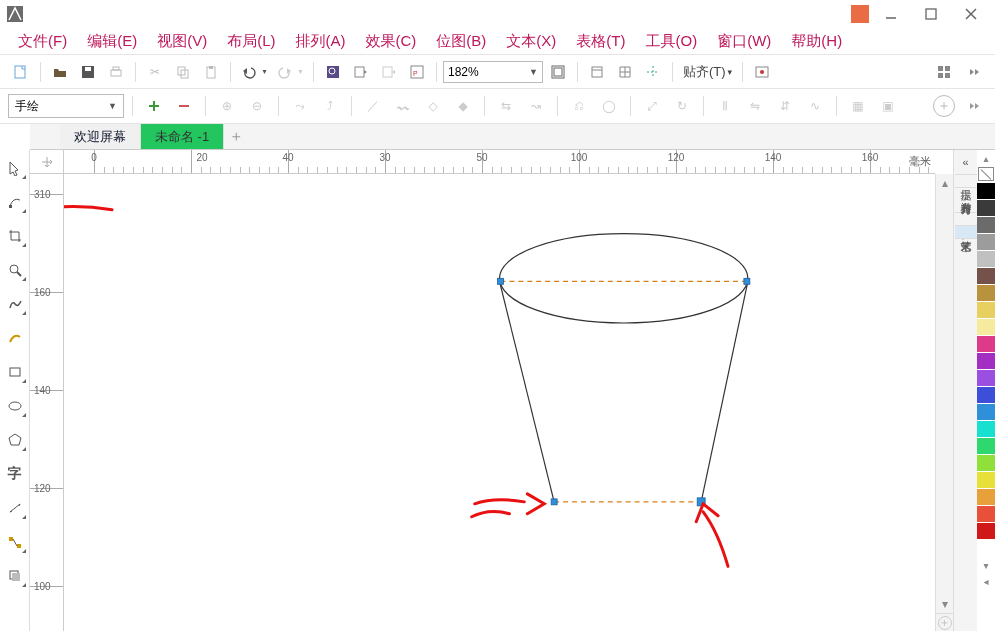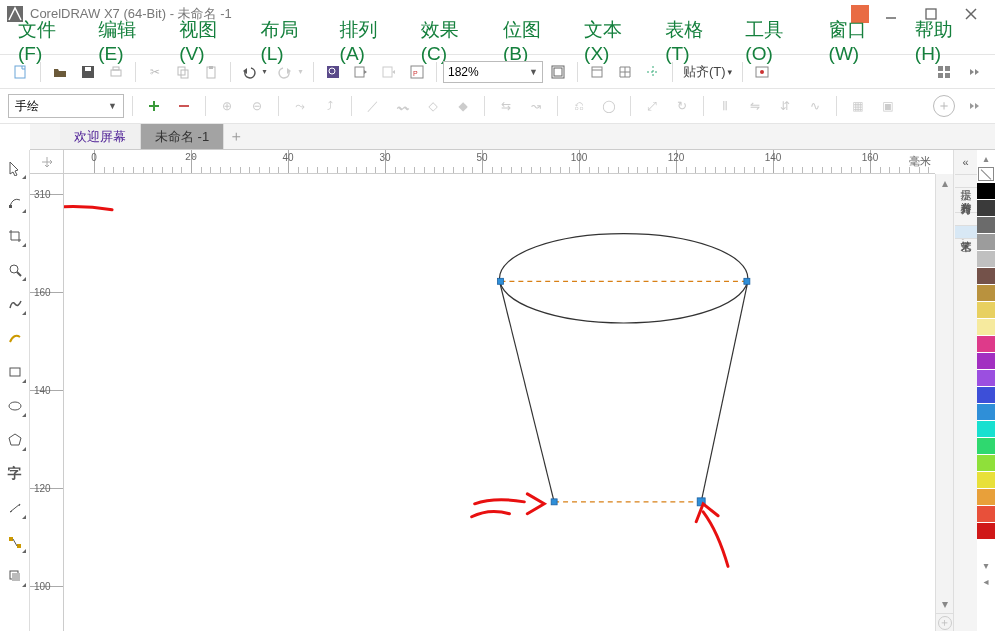--- a/index.html
+++ b/index.html
@@ -9,21 +9,21 @@
 .title-bar { height: 28px; background: #fff; display: flex; align-items: center; padding: 0 6px; color: #666; }
 .title-bar .app-icon { width: 18px; height: 18px; margin-right: 6px; display: inline-flex; }
 .title-text { font-size: 13px; color: #777; }
 .title-right { margin-left: auto; display: flex; align-items: center; gap: 4px; }
 .user-icon { width: 18px; height: 18px; background: #e96c44; display: inline-block; }
 .win-btn { width: 36px; height: 26px; display: inline-flex; align-items: center; justify-content: center; color: #666; font-size: 14px; }
 .win-btn svg { width: 14px; height: 14px; }
 
 
 .menu-bar { height: 26px; display: flex; align-items: center; padding: 0 8px; gap: 0; background: #fff; }
-.menu-item { padding: 3px 10px; font-size: 19px; color: #15803d; }
+.menu-item { padding: 3px 10px; font-size: 15px; color: #be185d; }
 
 
 .toolbar { height: 34px; display: flex; align-items: center; padding: 2px 8px; gap: 2px; background: #fff; border-top: 1px solid #e5e5e5; border-bottom: 0; }
 .tb-btn { width: 26px; height: 26px; display: inline-flex; align-items: center; justify-content: center; color: #555; border-radius: 2px; }
 .tb-btn.wide { width: 34px; }
 .tb-btn.disabled { color: #bbb; }
 .tb-sep { width: 1px; height: 20px; background: #ddd; margin: 0 4px; }
 .zoom-combo { width: 100px; height: 22px; border: 1px solid #bbb; display: inline-flex; align-items: center; padding: 0 4px; font-size: 12px; justify-content: space-between; background:#fff;}
 .zoom-combo .chev { font-size: 9px; color: #555; }
 .snap-ctrl { display: inline-flex; align-items: center; gap: 2px; padding: 0 4px; font-size: 13px; color:#444;}
@@ -33,22 +33,22 @@
 .property-bar { height: 36px; display: flex; align-items: center; padding: 2px 8px; gap: 4px; border-top: 1px solid #e5e5e5; border-bottom: 1px solid #e5e5e5; }
 .tool-combo { width: 116px; height: 24px; border: 1px solid #bbb; display: inline-flex; align-items: center; justify-content: space-between; padding: 0 6px; font-size: 12px; background:#fff; }
 .tool-combo .chev { font-size: 9px; color:#555; }
 .pb-btn { width: 26px; height: 26px; display: inline-flex; align-items:center; justify-content:center; color:#888; }
 .pb-btn.disabled{ color:#ccc; }
 .pb-sep { width:1px; height:20px; background:#ddd; margin:0 4px;}
 .pb-circle{ width:22px; height:22px; border:1.5px solid #bbb; border-radius:50%; display:inline-flex; align-items:center; justify-content:center; color:#bbb; font-size:14px;}
 
 
 .doc-tabs { height: 26px; display: flex; align-items: stretch; background:#f4f4f4; border-bottom:1px solid #ccc; padding-left:30px;}
-.doc-tab { padding: 4px 14px; font-size: 13px; color: #4c1d95; display:flex; align-items:center; border-right:1px solid #ddd; background:#f0f0f0;}
-.doc-tab.active { background:#a3a3a3; color:#333;}
+.doc-tab { padding: 4px 14px; font-size: 13px; color: #0f172a; display:flex; align-items:center; border-right:1px solid #ddd; background:#f0f0f0;}
+.doc-tab.active { background:#22c55e; color:#333;}
 .tab-plus{ width:24px; display:flex; align-items:center; justify-content:center; color:#999; font-size:15px;}
 
 
 .workspace { position: absolute; top: 150px; left: 0; right: 0; bottom: 0; display: flex; }
 .toolbox { width: 30px; background: #fff; border-right: 1px solid #ddd; display:flex; flex-direction:column; align-items:center; padding-top:6px; gap:10px;}
 .tool-slot { width:24px; height:24px; display:flex; align-items:center; justify-content:center; color:#555; position:relative;}
 .tool-slot .fly { position:absolute; right:1px; bottom:1px; width:0; height:0; border-left:4px solid transparent; border-bottom:4px solid #666;}
 
 
 .ruler-corner { position:absolute; left:30px; top:0; width:34px; height:24px; background:#fff; border-right:1px solid #ccc; border-bottom:1px solid #ccc; display:flex; align-items:center; justify-content:center; color:#888;}
@@ -93,21 +93,20 @@
 </head>
 <body>
 
 <div class="title-bar">
   <span class="app-icon">
     <svg viewBox="0 0 18 18">
         <rect x="1" y="1" width="16" height="16" fill="#6b6b6b"></rect>
         <path d="M3 15 L9 3 L15 15" stroke="#fff" stroke-width="1.5" fill="none"></path>
       </svg>
   </span>
-  <span class="title-text">CorelDRAW X7 (64-Bit) - 未命名 -1</span>
   <div class="title-right">
     <span class="user-icon"></span>
     <span class="win-btn">
         <svg viewBox="0 0 14 14">
           <line x1="2" y1="11" x2="12" y2="11" stroke="#666" stroke-width="1.5"></line>
         </svg>
       </span>
     <span class="win-btn">
         <svg viewBox="0 0 14 14">
           <rect x="2" y="2" width="10" height="10" fill="none" stroke="#666" stroke-width="1.3"></rect>
@@ -427,21 +426,21 @@
       <div class="minor" style="left: 39.7px;"></div>
       <div class="minor" style="left: 49.4px;"></div>
       <div class="minor" style="left: 59.1px;"></div>
       <div class="minor" style="left: 68.8px;"></div>
       <div class="minor" style="left: 78.5px;"></div>
       <div class="minor" style="left: 88.2px;"></div>
       <div class="minor" style="left: 97.9px;"></div>
       <div class="minor" style="left: 107.6px;"></div>
       <div class="minor" style="left: 117.3px;"></div>
       <div class="tick" style="left: 127px;"></div>
-      <div class="label" style="left: 127px; font-family: Liberation Mono, monospace;">20</div>
+      <div class="label" style="left: 138px;">20</div>
       <div class="minor" style="left: 136.7px;"></div>
       <div class="minor" style="left: 146.4px;"></div>
       <div class="minor" style="left: 156.1px;"></div>
       <div class="minor" style="left: 165.8px;"></div>
       <div class="minor" style="left: 175.5px;"></div>
       <div class="minor" style="left: 185.2px;"></div>
       <div class="minor" style="left: 194.9px;"></div>
       <div class="minor" style="left: 204.6px;"></div>
       <div class="minor" style="left: 214.3px;"></div>
       <div class="tick" style="left: 224px;"></div>

